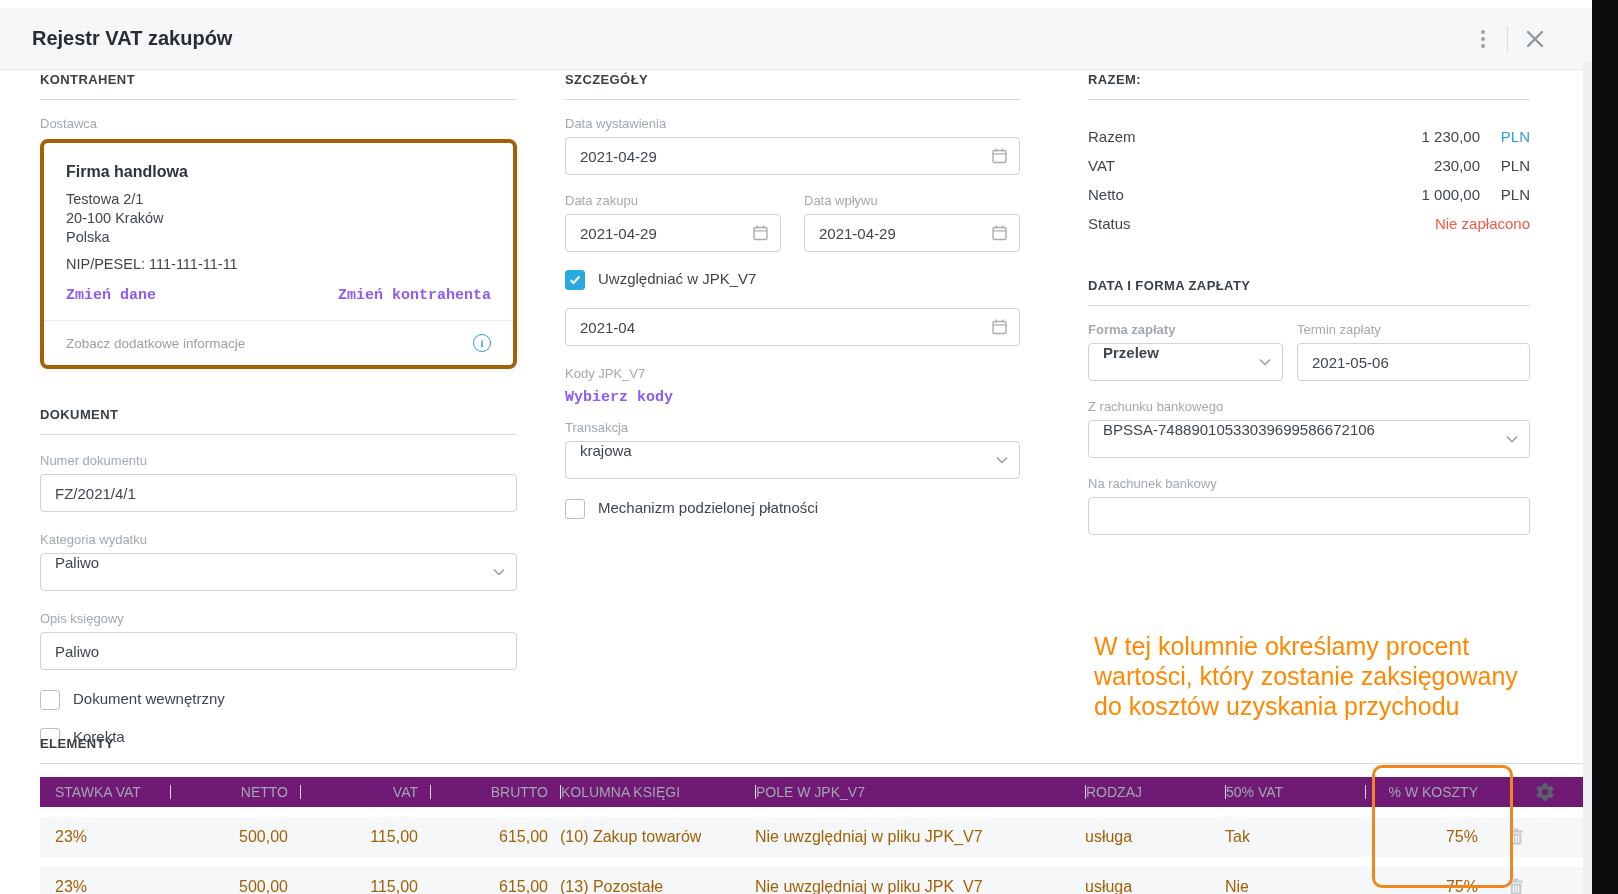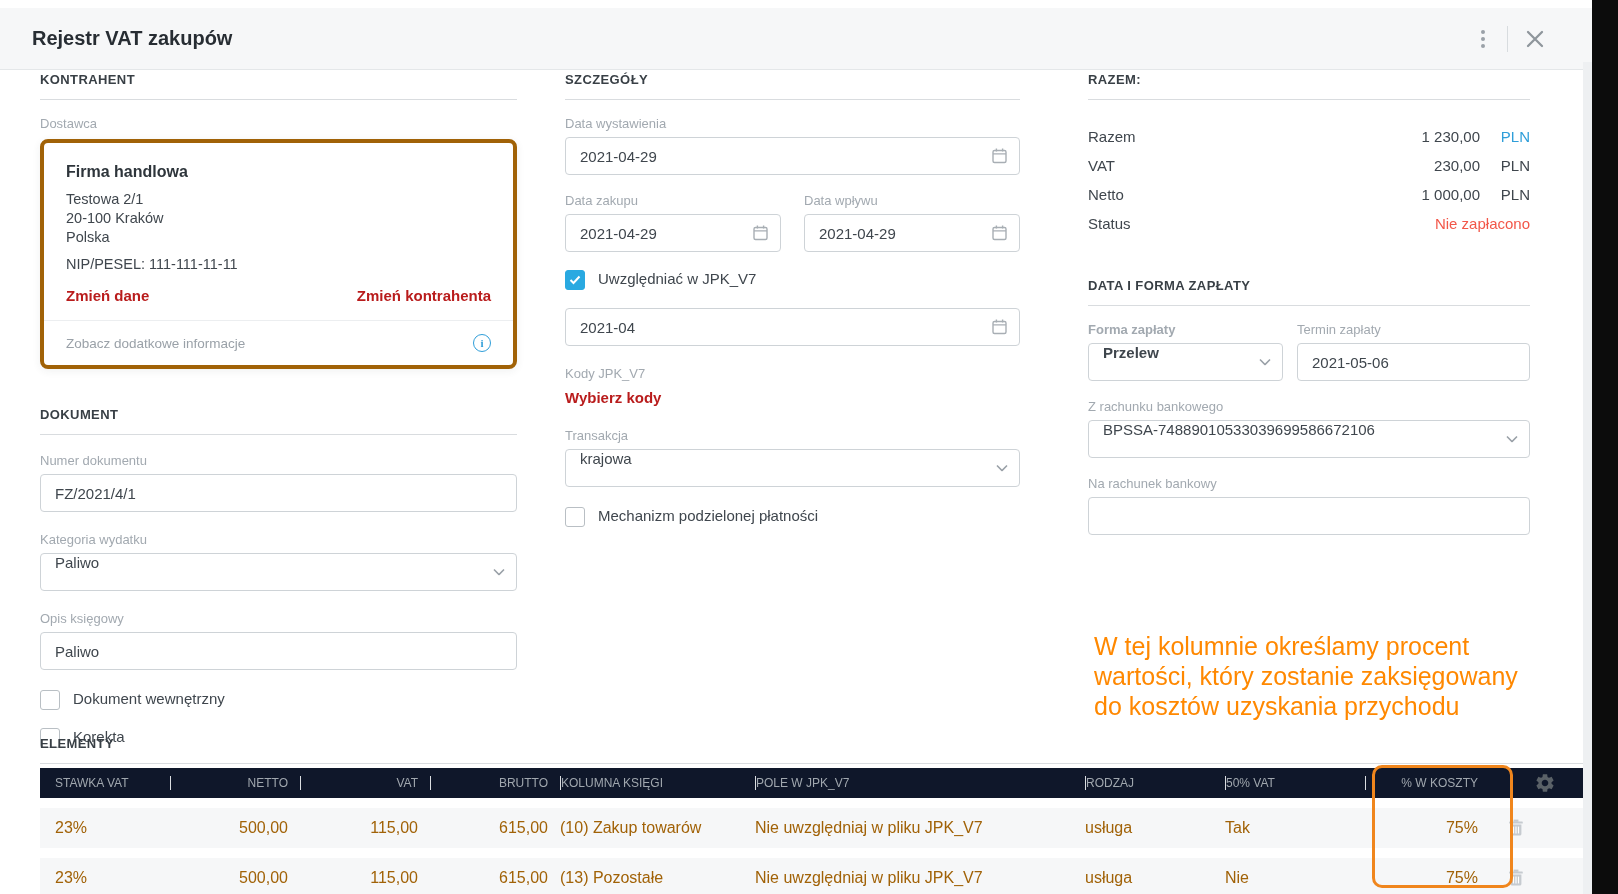--- a/index.html
+++ b/index.html
@@ -29,21 +29,21 @@
     border-radius:4px; background:#fff; }
   .tbox input { border:0; outline:none; background:transparent; width:100%; height:100%;
     padding:0 36px 0 14px; font-family:inherit; font-size:15px; color:#3f464d; }
   .tbox .sel-value { padding-left:14px; font-size:15px; color:#3f464d; white-space:nowrap; overflow:hidden; }
   .box-ico { position:absolute; right:11px; top:50%; transform:translateY(-50%); display:flex; }
   .chk-row { display:flex; gap:13px; cursor:pointer; }
   .chk { width:20px; height:20px; border:1px solid #b9bfc4; border-radius:3px; background:#fff;
     display:flex; align-items:center; justify-content:center; flex:none; }
   .chk.on { background:#29a9e1; border-color:#29a9e1; }
   .chk-label { font-size:15px; color:#3f464d; }
-  .link { color:#b91c1c; cursor:pointer; }
+  .link { color:#8b5cf6; cursor:pointer;font-family:Liberation Mono, monospace; }
 
   
   .col1 { position:absolute; left:40px; top:72px; width:477px; }
   .col2 { position:absolute; left:565px; top:72px; width:455px; }
   .col3 { position:absolute; left:1088px; top:72px; width:442px; }
 
   
   .card { margin-top:8px; border:4px solid #a16207; border-radius:8px; background:#fff;
     box-shadow:0 2px 8px rgba(40,50,60,.07); padding:20px 22px 0 22px; }
   .card-name { font-size:16px; font-weight:bold; color:#2e353b; margin-bottom:9px; }
@@ -51,21 +51,21 @@
   .card-nip { font-size:14.5px; color:#3f464d; margin-top:9px; }
   .card-links { display:flex; justify-content:space-between; margin-top:15px; font-size:15px; font-weight:bold; }
   .card-foot { display:flex; justify-content:space-between; align-items:center;
     border-top:1px solid #eceef0; margin:16px -22px 0 -22px; padding:13px 22px; }
   .card-foot-text { font-size:13.5px; color:#9aa1a8; cursor:pointer; }
   .info-ico { width:18px; height:18px; border:1.5px solid #2f9ed9; border-radius:50%;
     color:#2f9ed9; font-size:11px; font-weight:bold; display:flex; align-items:center;
     justify-content:center; font-family:"Liberation Serif", serif; cursor:pointer; }
 
   .mt8{margin-top:8px;} .mt6{margin-top:6px;} .mt16{margin-top:16px;} .mt18{margin-top:18px;}
-  .mt20{margin-top:20px;} .mt22{margin-top:22px;} .mt38{margin-top:38px;} .mt40{margin-top:40px;}
+  .mt20{margin-top:20px;} .mt22{margin-top:14px;} .mt38{margin-top:38px;} .mt40{margin-top:40px;}
   .two-col { display:flex; gap:23px; }
   .two-col > div { flex:1; }
 
   
   .sum-rows { margin-top:22px; }
   .sum-row { display:flex; align-items:center; height:29px; font-size:15px; }
   .sum-row .lbl { color:#3f464d; }
   .sum-row .val { margin-left:auto; color:#3f464d; }
   .sum-row .cur { width:34px; text-align:right; margin-left:16px; color:#3f464d; }
   .cur.blue { color:#2f9ed9; cursor:pointer; }
@@ -77,21 +77,21 @@
   .pay-right { flex:1; }
 
   
   .annotation { position:absolute; left:1094px; top:631px; font-size:25px; line-height:30px;
     color:#ff8800; white-space:nowrap; }
 
   
   .elements { position:absolute; left:40px; top:736px; width:1543px; }
   .tgrid { display:grid; grid-template-columns:130px 130px 130px 130px 195px 330px 140px 140px 125px 1fr;
     align-items:center; }
-  .thead { margin-top:4px; height:30px; background:#0f172a; color:#a0a7ae; font-size:12px; }
+  .thead { margin-top:13px; height:30px; background:#701a75; color:#a0a7ae; font-size:14px; }
   .thead > div { border-left:1px solid #dadde0; height:14px; line-height:14px; }
   .thead > div:first-child, .thead > div:last-child { border-left:none; }
   .trow { margin-top:10px; height:40px; background:#f6f7f8; font-size:16px; color:#a16207; }
   .cl { padding-left:15px; text-align:left; }
   .cl8 { text-align:left; }
   .cr { padding-right:12px; text-align:right; }
   .cicons { display:flex; align-items:center; }
   .gear-wrap { margin-left:44px; cursor:pointer; display:flex; }
   .trash-wrap { margin-left:16px; cursor:pointer; display:flex; }
 

